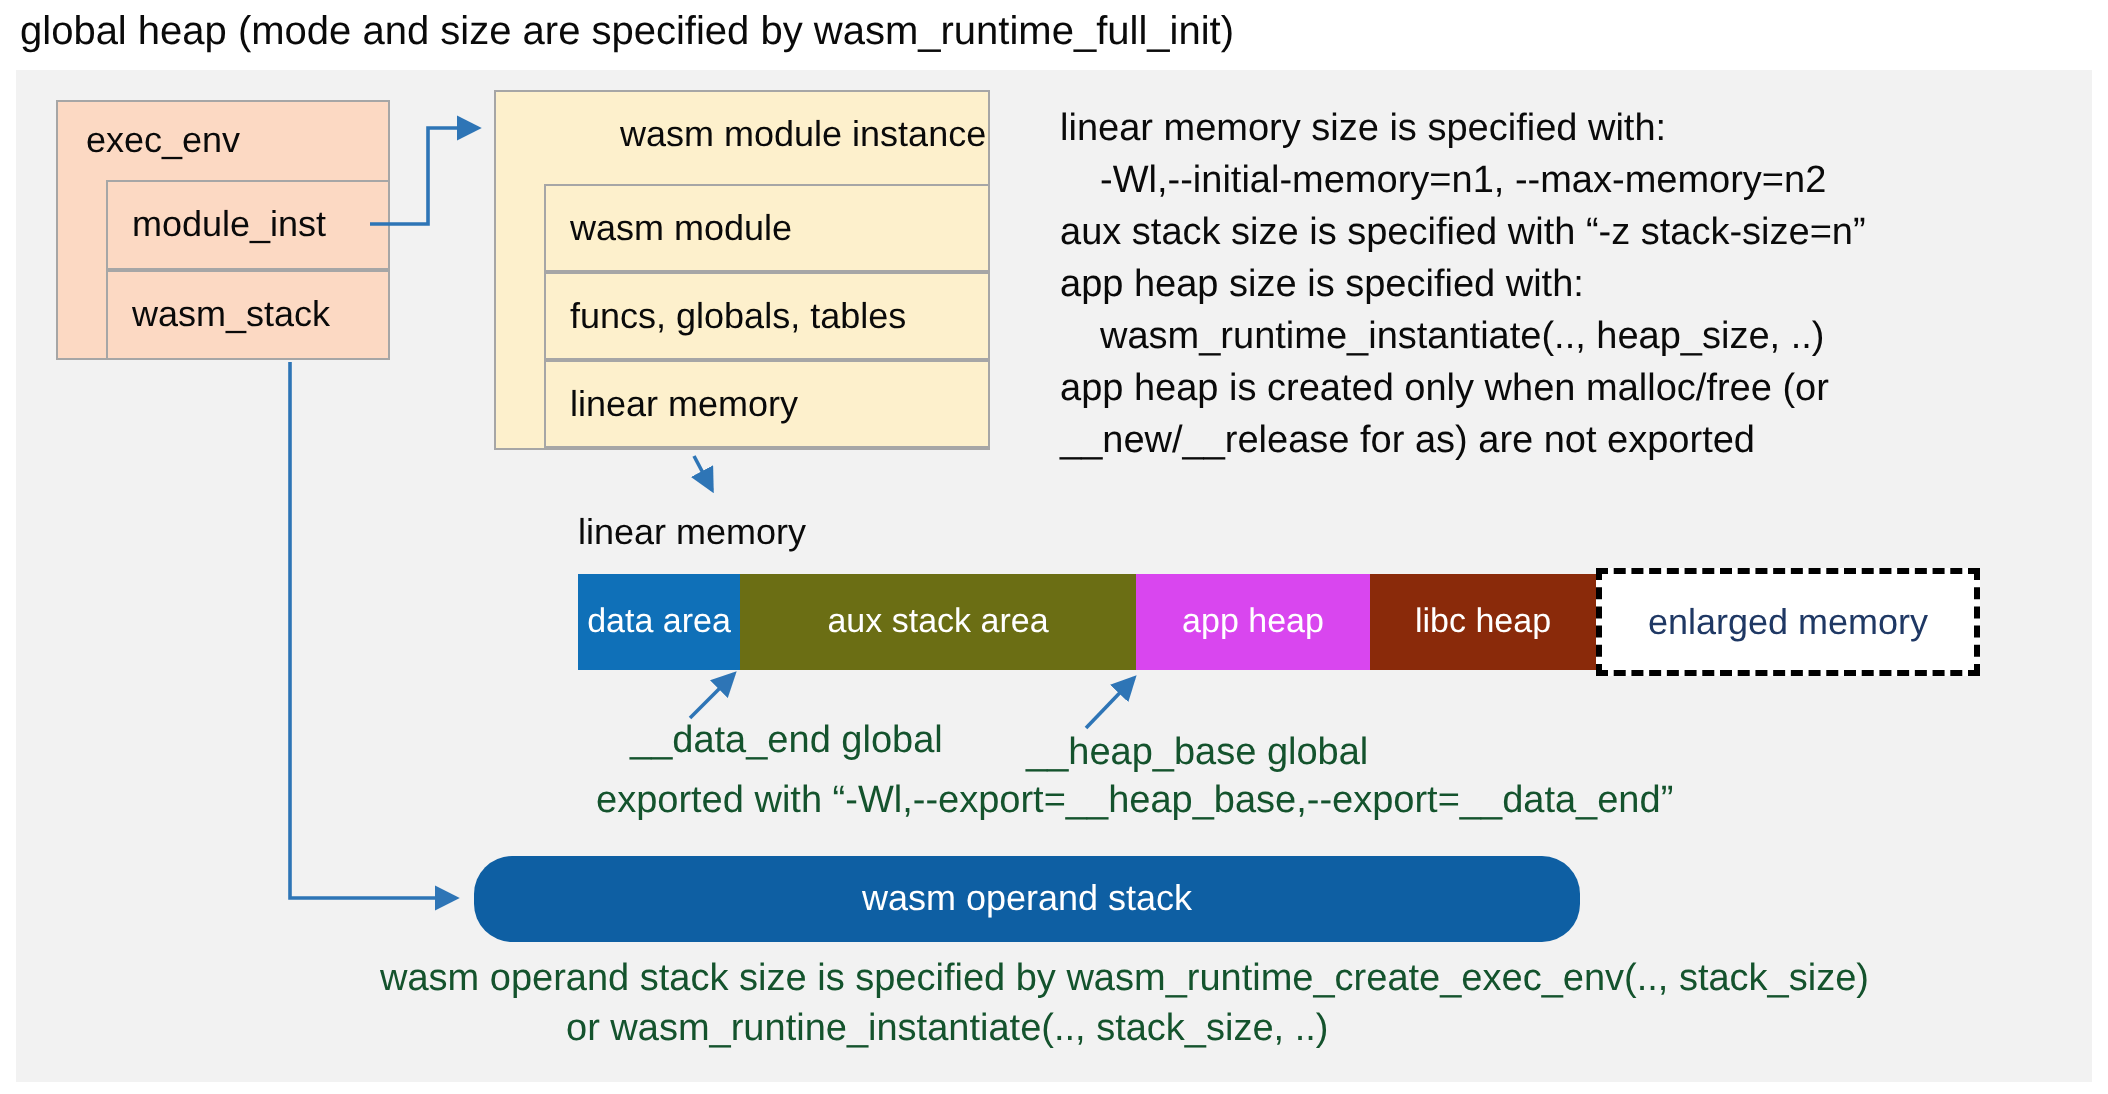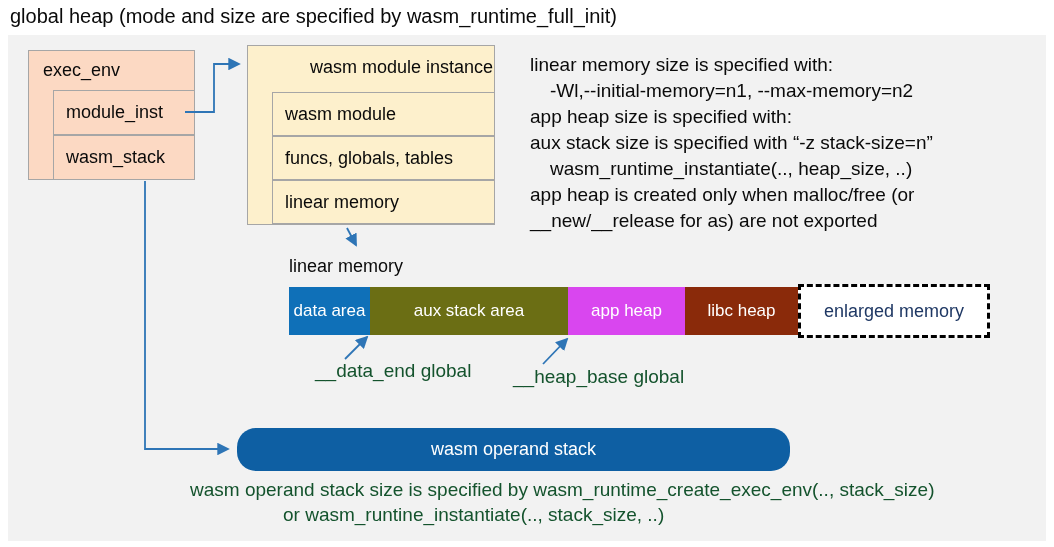--- a/index.html
+++ b/index.html
@@ -62,22 +62,22 @@
   <div class="struct-row" style="left: 272px; top: 136px; width: 223px; height: 44px; background-color: rgb(253, 240, 204);">
     <span>funcs, globals, tables</span>
   </div>
   <div class="struct-row" style="left: 272px; top: 180px; width: 223px; height: 44px; background-color: rgb(253, 240, 204);">
     <span>linear memory</span>
   </div>
 
   <div class="notes">
     <div class="note-line">linear memory size is specified with:</div>
     <div class="note-line indent">-Wl,--initial-memory=n1, --max-memory=n2</div>
+    <div class="note-line">aux stack size is specified with “-z stack-size=n”</div>
     <div class="note-line">app heap size is specified with:</div>
-    <div class="note-line">aux stack size is specified with “-z stack-size=n”</div>
     <div class="note-line indent">wasm_runtime_instantiate(.., heap_size, ..)</div>
     <div class="note-line">app heap is created only when malloc/free (or</div>
     <div class="note-line">__new/__release for as) are not exported</div>
   </div>
 
   <div class="lm-label">linear memory</div>
   <div class="lm-bar">
     <div class="seg" style="width: 81px; background-color: rgb(15, 112, 184);">
         <span>data area</span>
       </div>
@@ -90,20 +90,21 @@
     <div class="seg" style="width: 113px; background-color: rgb(138, 42, 10);">
         <span>libc heap</span>
       </div>
   </div>
   <div class="seg-dashed" style="background-color: rgb(255, 255, 255); color: rgb(31, 56, 100);">
     <span>enlarged memory</span>
   </div>
 
   <div class="annot" style="left:315px; top:360px;">__data_end global</div>
   <div class="annot" style="left:513px; top:366px;">__heap_base global</div>
+  <div class="annot" style="left:298px; top:390px;">exported with “-Wl,--export=__heap_base,--export=__data_end”</div>
 
   <div class="op-stack" style="background-color: rgb(14, 95, 163);">
     <span>wasm operand stack</span>
   </div>
   <div class="annot" style="left:190px; top:479px;">wasm operand stack size is specified by wasm_runtime_create_exec_env(.., stack_size)</div>
   <div class="annot" style="left:283px; top:504px;">or wasm_runtine_instantiate(.., stack_size, ..)</div>
 
   <svg class="overlay" viewBox="0 0 1054 547" xmlns="http://www.w3.org/2000/svg">
     <defs>
       <marker id="arrow" viewBox="0 0 10 10" refX="8.5" refY="5" markerWidth="7" markerHeight="7" orient="auto-start-reverse">

